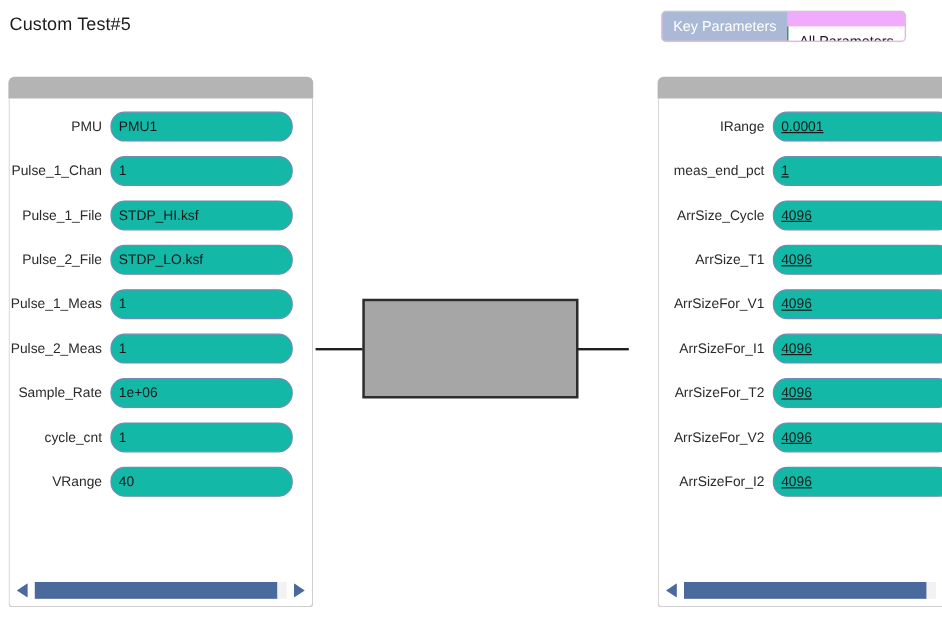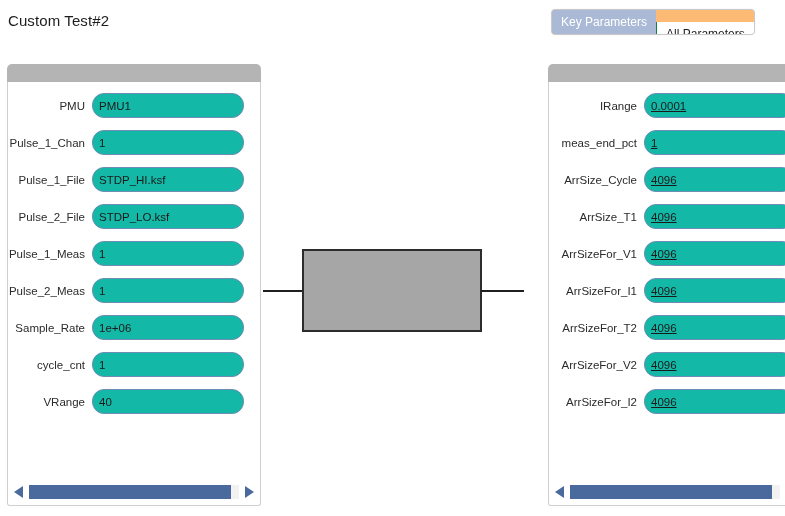--- a/index.html
+++ b/index.html
@@ -27,21 +27,21 @@
     white-space: nowrap;
   }
 
   #toggle-group {
     position: absolute;
     left: 551px;
     top: 9px;
     display: flex;
     border: 1px solid #c9c9c9;
     border-radius: 4px;
-    background: #fdba74;
+    background: #f0abfc;
     box-shadow: 0 0 0 0.5px rgba(0,0,0,0.03);
     overflow: hidden;
     height: 24px;
   }
   .toggle-btn {
     font-size: 12px;
     line-height: 24px;
     padding: 0 9px;
     white-space: nowrap;
     cursor: pointer;
@@ -186,21 +186,21 @@
     top: 208px;
     height: 2px;
     background: #1f1f1f;
   }
   #lead-left  { left: 1px;   width: 41px; }
   #lead-right { left: 219px; width: 43px; }
 </style>
 </head>
 <body>
 
-<div id="page-title">Custom Test#2</div>
+<div id="page-title">Custom Test#5</div>
 
 <div id="toggle-group">
   <button class="toggle-btn selected">Key Parameters</button>
   <button class="toggle-btn divider">All Parameters</button>
 </div>
 
 <div class="panel" id="panel-left">
   <div class="panel-header"></div>
   <div class="panel-body" id="left-rows">
       <div class="param-row">

